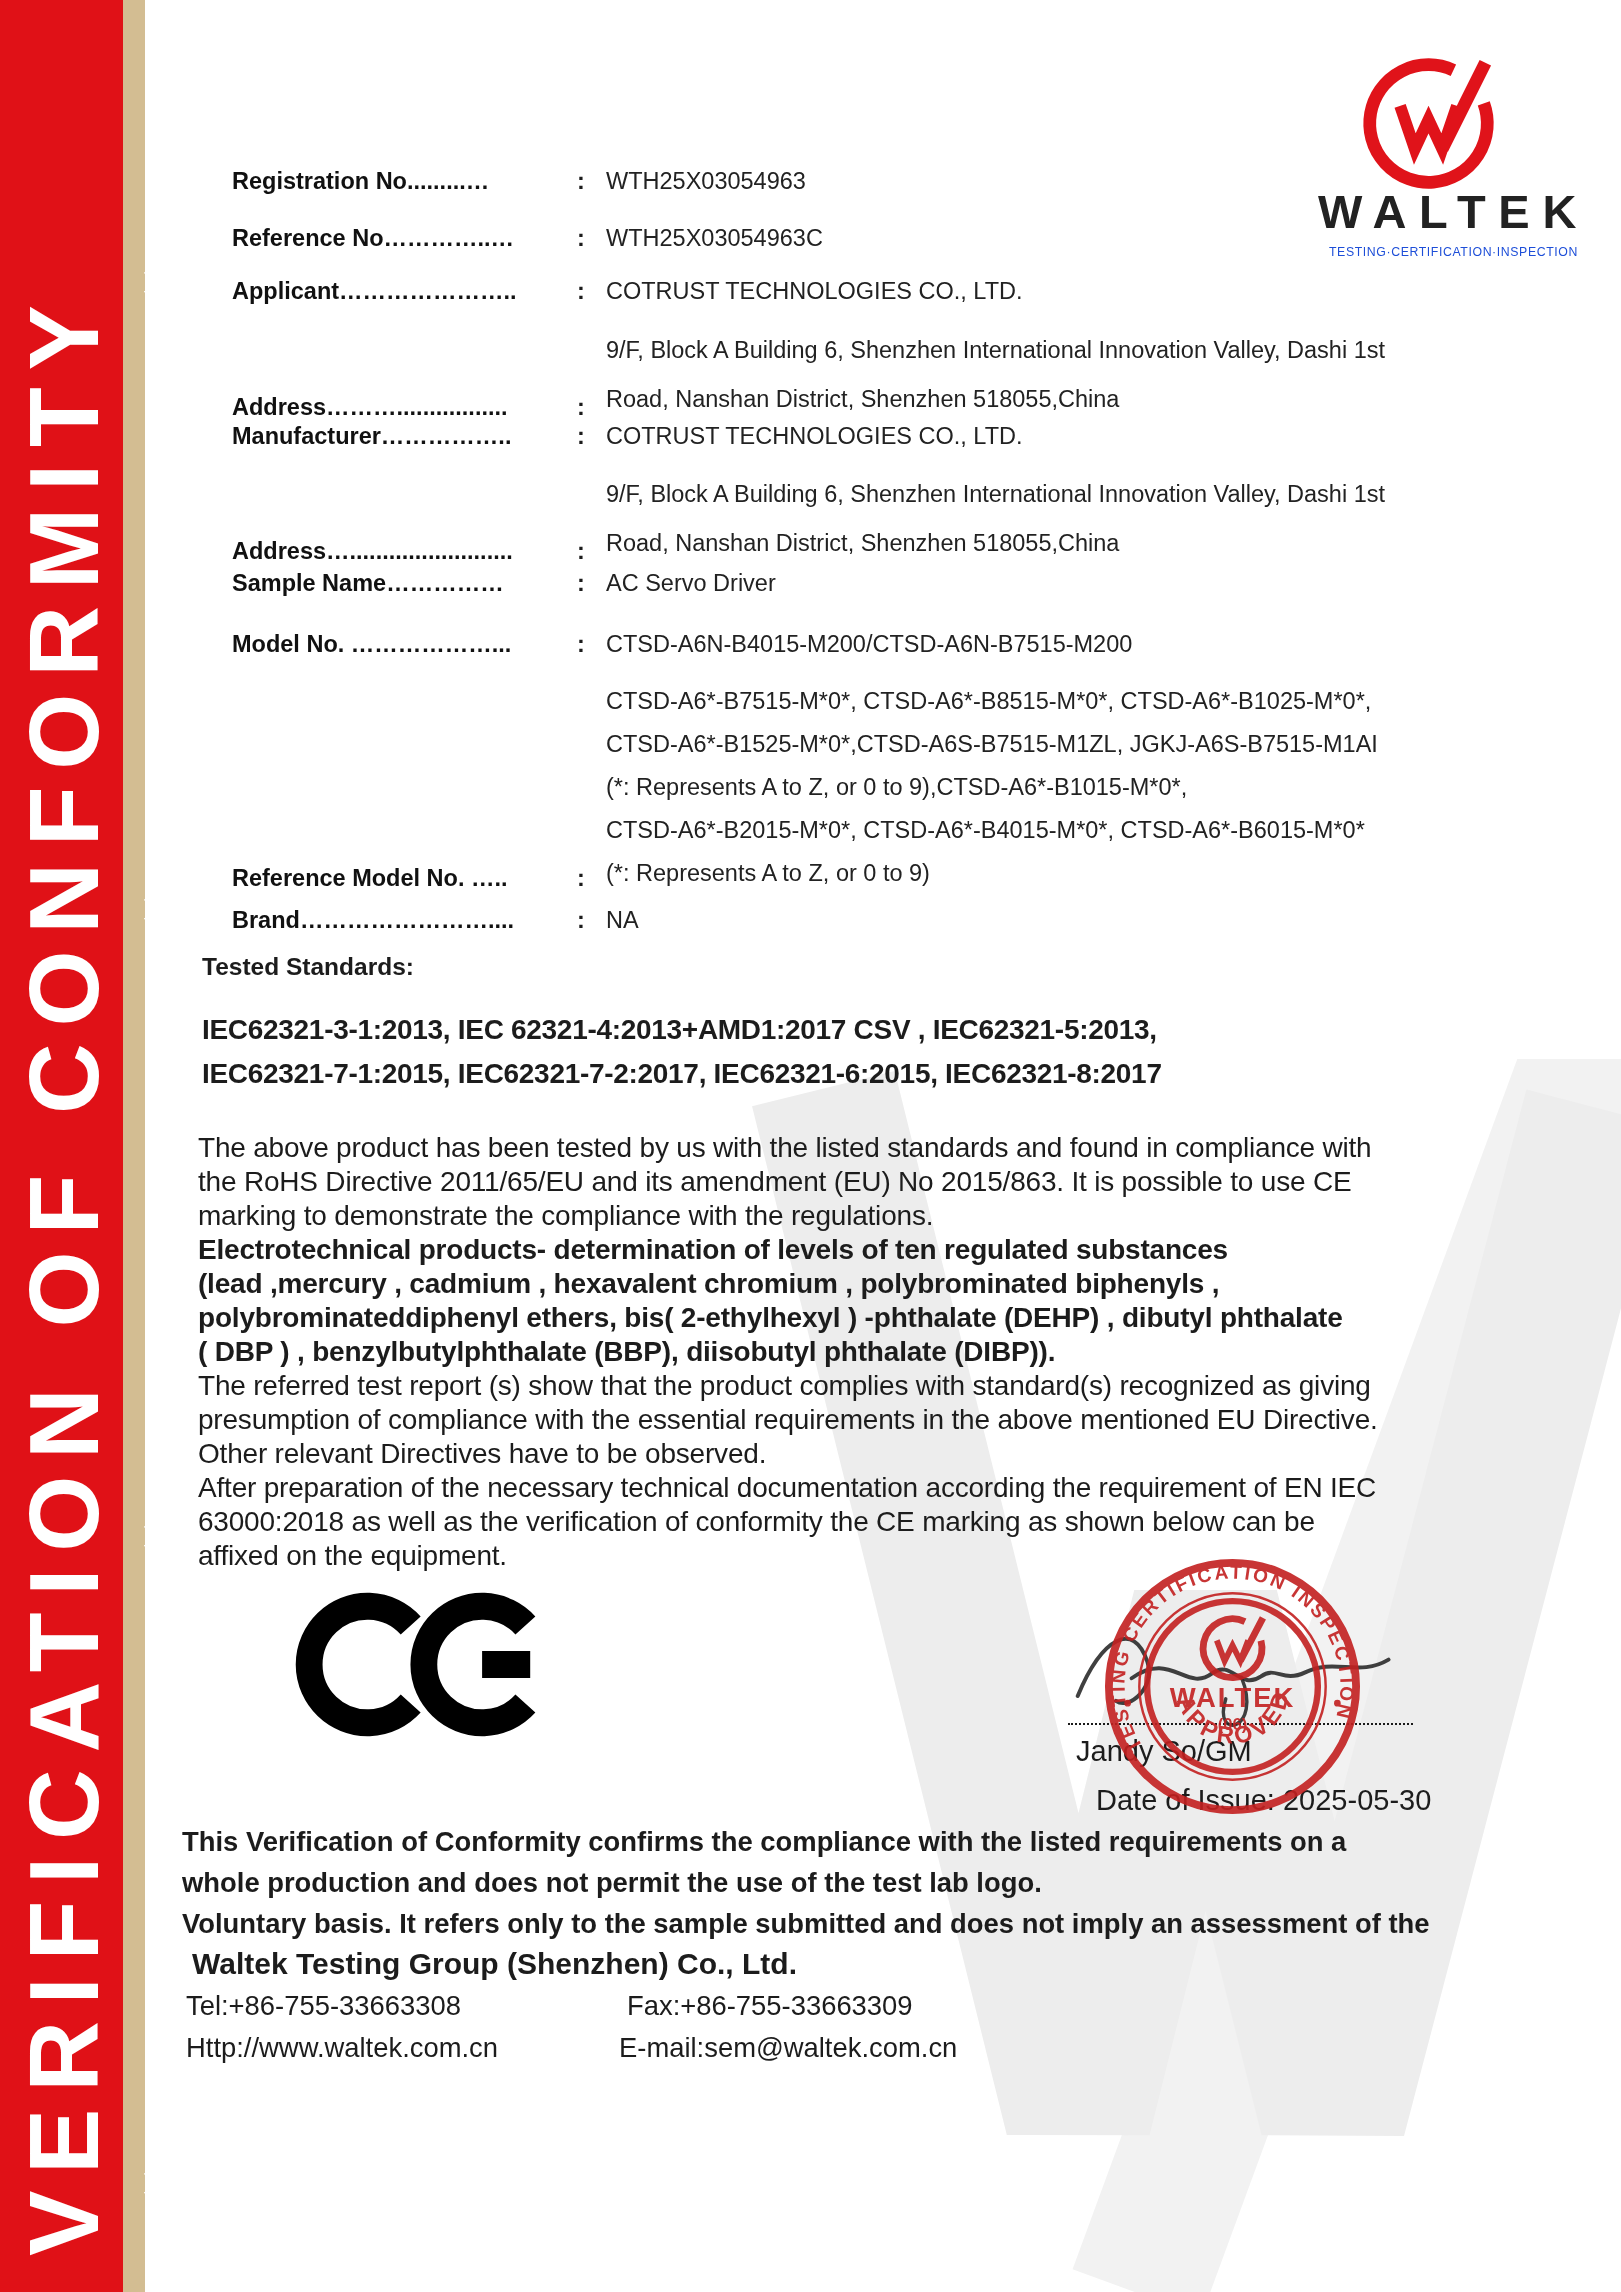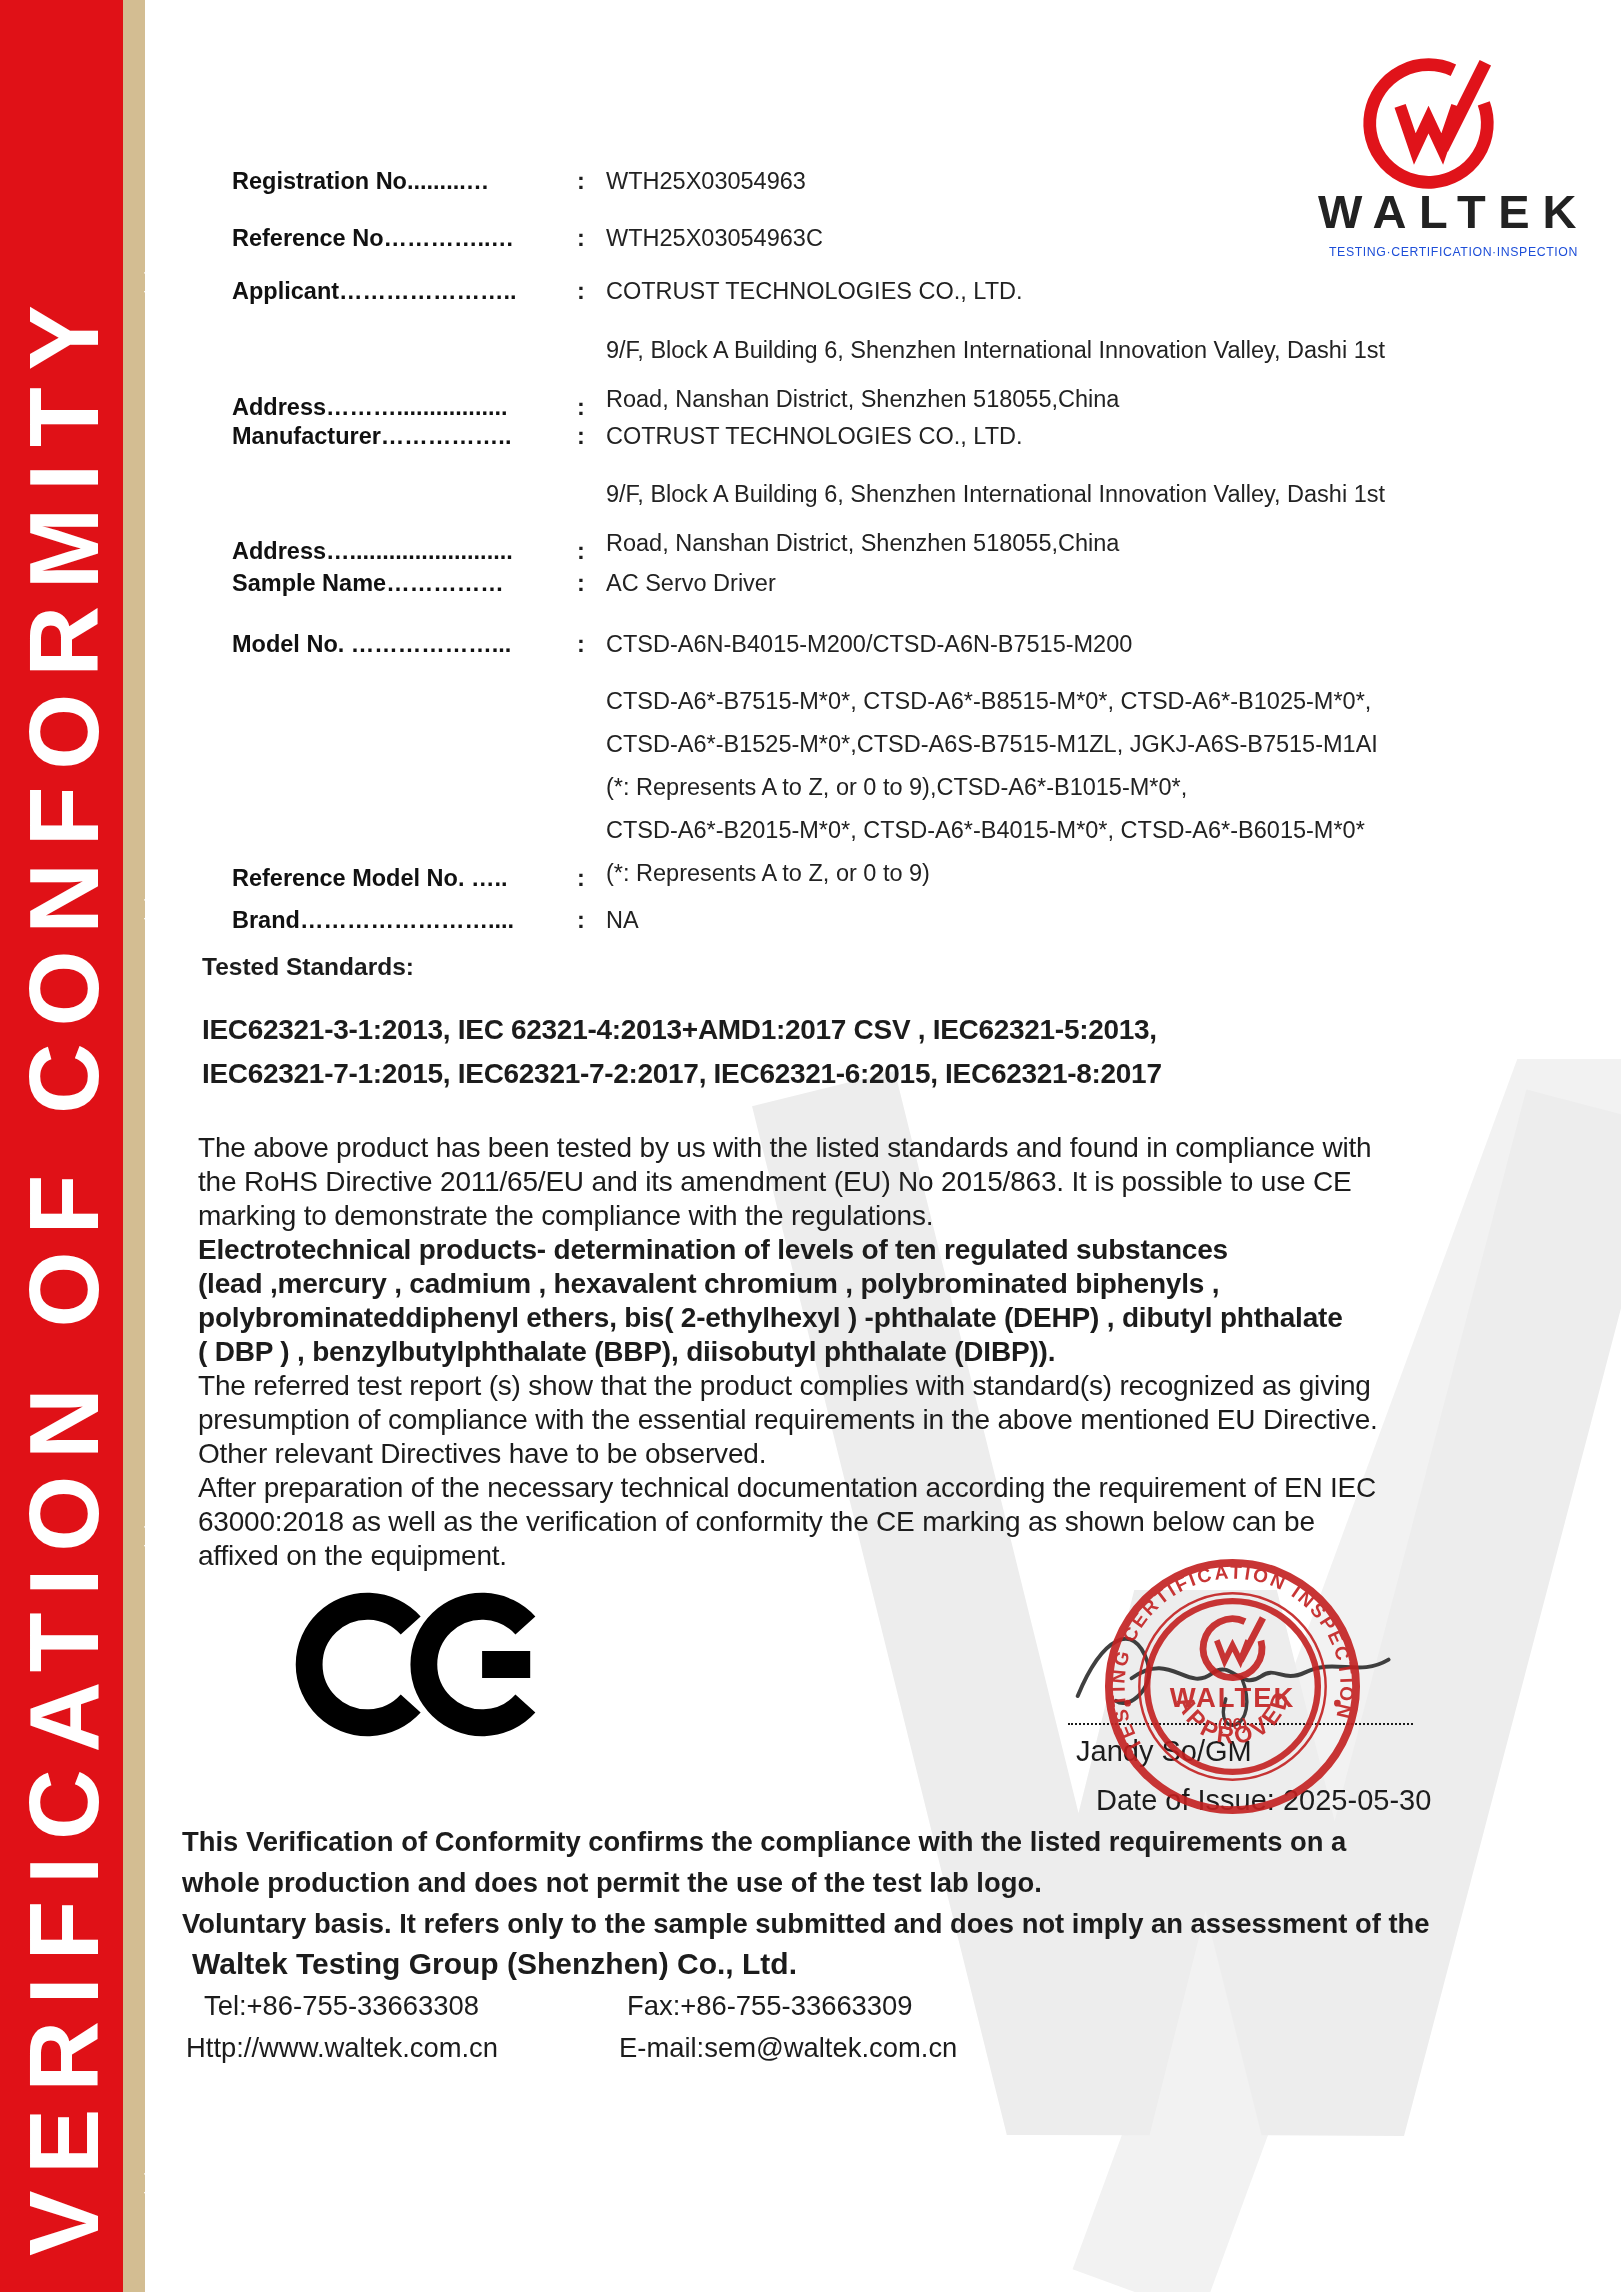--- a/index.html
+++ b/index.html
@@ -51,21 +51,21 @@
   .sig-svg{position:absolute;left:1063px;top:1583px;z-index:3;}
   .dotline{position:absolute;left:1068px;top:1723px;width:345px;border-top:2.9px dotted #1a1a1a;z-index:1;}
   .sig-name{position:absolute;left:1076px;top:1735px;font-size:29px;z-index:1;}
   .sig-date{position:absolute;left:1096px;top:1784px;font-size:29px;z-index:1;}
   .stamp-svg{position:absolute;left:1104px;top:1558px;z-index:4;opacity:.9;}
 
   
   .fpara{position:absolute;left:182px;top:1821px;font-size:27.4px;line-height:41px;z-index:1;}
   .fpara div{white-space:nowrap;font-weight:bold;}
   .fcompany{position:absolute;left:192px;top:1947px;font-size:30px;font-weight:bold;z-index:1;}
-  .ftel{position:absolute;left:204px;top:1990px;font-size:27.4px;z-index:1;}
+  .ftel{position:absolute;left:186px;top:1990px;font-size:27.4px;z-index:1;}
   .ffax{position:absolute;left:627px;top:1990px;font-size:27.4px;z-index:1;}
   .fweb{position:absolute;left:186px;top:2032px;font-size:27.4px;z-index:1;}
   .femail{position:absolute;left:619px;top:2032px;font-size:27.4px;z-index:1;}
 </style>
 </head>
 <body>
 
 <div class="page">
 
   <svg class="bg-mark" width="876" height="1234" viewBox="0 0 894 1259">

